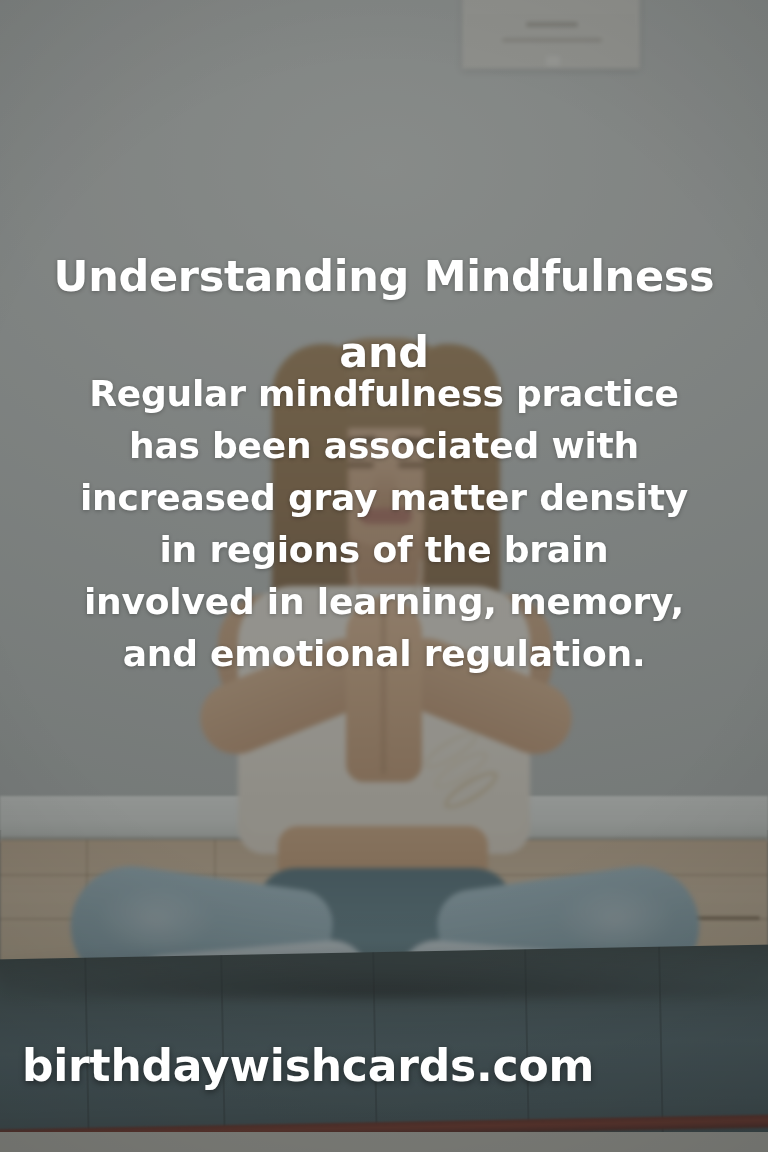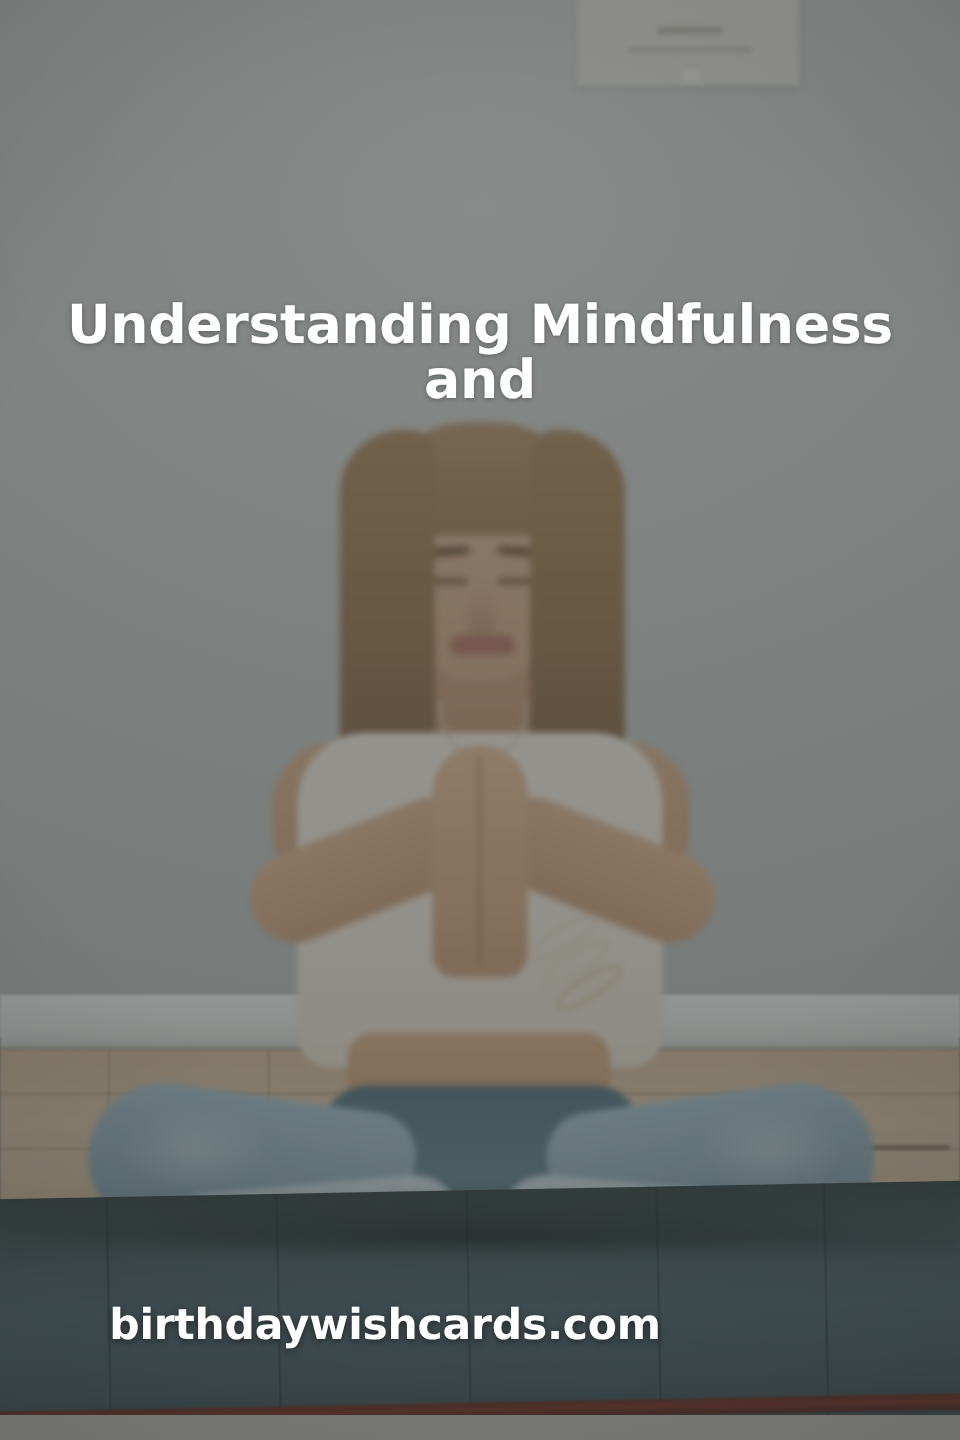--- a/index.html
+++ b/index.html
@@ -367,21 +367,21 @@
   }
   .title {
     position: absolute;
     left: 8px; top: 238px;
     width: 752px;
     text-align: center;
     color: #ffffff;
     font-family: "DejaVu Sans", sans-serif;
     font-weight: bold;
     font-size: 43px;
-    line-height: 44px;
+    line-height: 76px;
     letter-spacing: -0.3px;
     text-shadow: 0 1px 4px rgba(0,0,0,0.30);
   }
   .body-block {
     position: absolute;
     left: 8px; top: 368px;
     width: 752px;
     text-align: center;
     color: #ffffff;
     font-family: "DejaVu Sans", sans-serif;
@@ -393,21 +393,21 @@
   }
   .body-line { display: block; }
   .footer {
     position: absolute;
     left: 0; top: 1040px;
     width: 616px;
     text-align: center;
     color: #ffffff;
     font-family: "DejaVu Sans", sans-serif;
     font-weight: bold;
-    font-size: 34px;
+    font-size: 44px;
     letter-spacing: -0.2px;
     text-shadow: 0 2px 6px rgba(0,0,0,0.45);
   }
 </style>
 </head>
 <body>
 
 <div id="card">
 
   <div class="scene">
@@ -487,17 +487,25 @@
   </div>
 
   <div class="wash"></div>
   <div class="vignette"></div>
 
   <div class="text-layer">
     <div class="title">
       <span class="body-line">Understanding Mindfulness and</span>
     </div>
 
+    <div class="body-block">
+      <span class="body-line">Regular mindfulness practice</span>
+      <span class="body-line">has been associated with</span>
+      <span class="body-line">increased gray matter density</span>
+      <span class="body-line">in regions of the brain</span>
+      <span class="body-line">involved in learning, memory,</span>
+      <span class="body-line">and emotional regulation.</span>
+    </div>
 
     <div class="footer">birthdaywishcards.com</div>
   </div>
 
 </div>
 
 </body></html>

